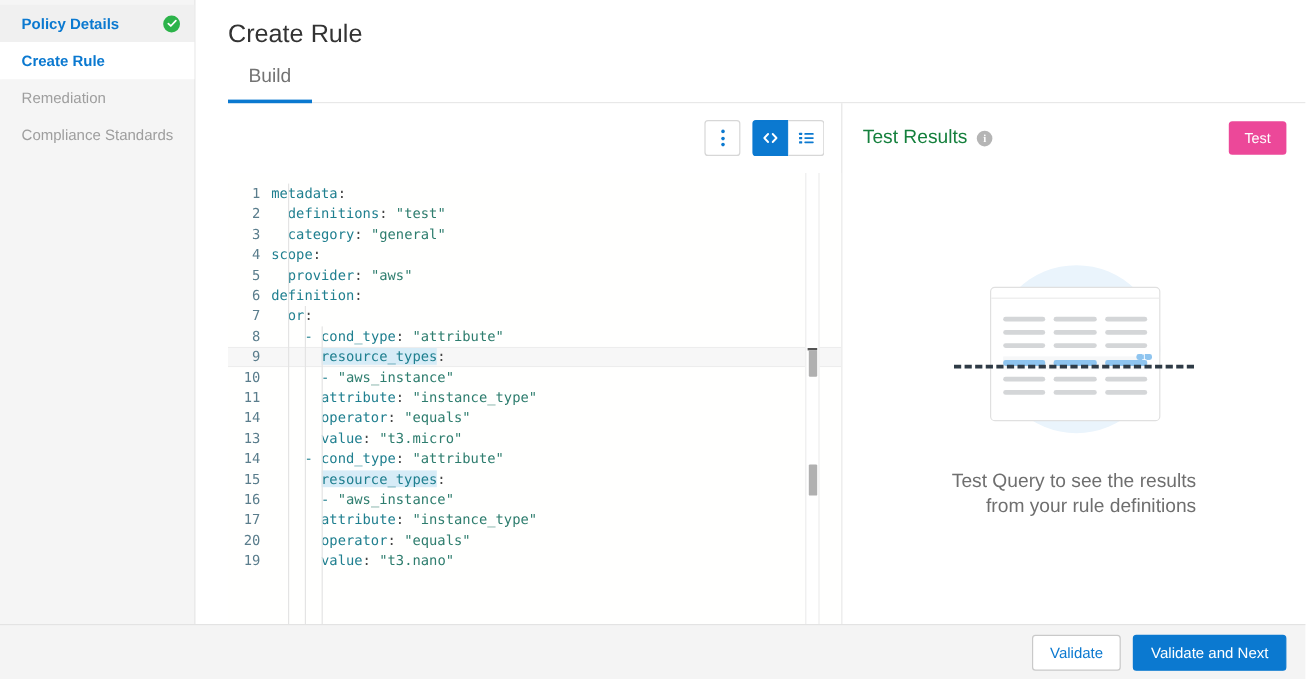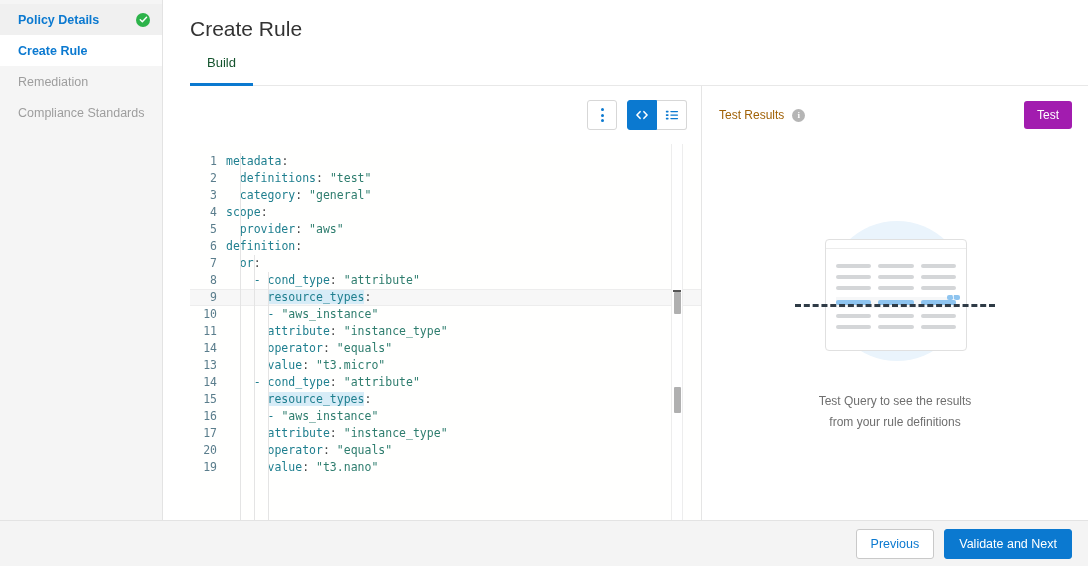--- a/index.html
+++ b/index.html
@@ -112,22 +112,22 @@
     padding: 17px 0 0 27px;
     font-weight: normal;
   }
   .tabbar {
     margin: 14px 0 0 27px;
     border-bottom: 1px solid #e8e8e8;
     display: flex;
     height: 31px;
   }
   .tab {
-    font-size: 13px;
-    color: #14532d;
+    font-size: 16px;
+    color: #737373;
     padding: 0 17px 8px 17px;
     cursor: pointer;
     position: relative;
   }
   .tab.active::after {
     content: "";
     position: absolute;
     left: 0; right: 0; bottom: -1px;
     height: 3px;
     background: #0b79d0;
@@ -246,37 +246,37 @@
     display: flex;
     flex-direction: column;
   }
   .results-header {
     height: 58px;
     display: flex;
     align-items: center;
     padding: 0 16px 0 17px;
   }
   .results-title {
-    font-size: 12px;
-    color: #a16207;
+    font-size: 16px;
+    color: #15803d;
   }
   .info-icon {
     width: 13px; height: 13px;
     border-radius: 50%;
     background: #b5b5b5;
     color: #fff;
     font-size: 9px;
     font-weight: bold;
     display: flex; align-items: center; justify-content: center;
     margin-left: 8px;
     font-family: "Liberation Serif", serif;
   }
   .test-btn {
     margin-left: auto;
-    background: #a21caf;
+    background: #ec4899;
     color: #fff;
     border: none;
     border-radius: 3px;
     font-size: 12px;
     padding: 7px 13px;
     cursor: pointer;
     font-family: "Liberation Sans", sans-serif;
   }
   .empty-state {
     flex: 1 1 auto;
@@ -320,22 +320,22 @@
     color: #fff; font-size: 8px;
     display: flex; align-items: center; justify-content: center;
   }
   .illus-dash {
     position: absolute;
     left: 0; right: 0; top: 93px;
     height: 0;
     border-top: 3px dashed #2f3b46;
   }
   .empty-text {
-    text-align: center;
-    font-size: 12px;
+    text-align: right;
+    font-size: 16px;
     color: #6f6f6f;
     line-height: 21px;
   }
 
   
   .footer {
     flex: 0 0 46px;
     height: 46px;
     background: #f4f4f4;
     border-top: 1px solid #e3e3e3;
@@ -519,17 +519,17 @@
               <div>from your rule definitions</div>
             </div>
           </div>
         </div>
 
       </div>
     </div>
   </div>
 
   <div class="footer">
-    <button class="btn btn-secondary">Previous</button>
+    <button class="btn btn-secondary">Validate</button>
     <button class="btn btn-primary">Validate and Next</button>
   </div>
 
 </div>
 
 </body></html>

